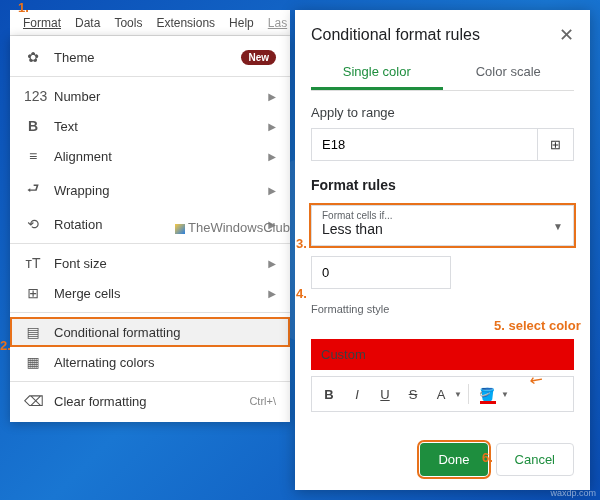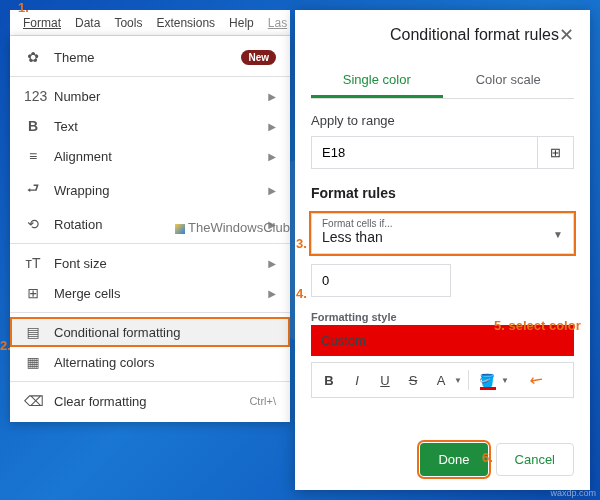--- a/index.html
+++ b/index.html
@@ -14,38 +14,38 @@
 .dropdown { position: absolute; top: 36px; left: 10px; width: 280px; background: #fff; box-shadow: 0 2px 10px rgba(0,0,0,0.25); font-size: 13px; color: #333; padding: 6px 0; }
 .ditem { display: flex; align-items: center; padding: 7px 14px; gap: 12px; position: relative; }
 .ditem .ico { width: 18px; text-align: center; color: #555; font-size: 14px; }
 .ditem .arrow { margin-left: auto; color: #888; font-size: 10px; }
 .ditem .badge { margin-left: auto; background: #7f1d1d; color: #fff; font-size: 10px; font-weight: bold; padding: 2px 7px; border-radius: 9px; }
 .ditem .short { margin-left: auto; color: #888; font-size: 11px; }
 .divider { height: 1px; background: #e0e0e0; margin: 4px 0; }
 .highlight { outline: 2px solid #e8711a; outline-offset: -2px; }
 
 .panel { position: absolute; top: 10px; right: 10px; width: 295px; height: 480px; background: #fff; box-shadow: 0 2px 14px rgba(0,0,0,0.3); padding: 14px 16px; font-size: 13px; color: #333; display: flex; flex-direction: column; }
-.panel-head { display: flex; justify-content: flex-end; align-items: center; margin-bottom: 18px; }
+.panel-head { display: flex; justify-content: space-between; align-items: center; margin-bottom: 10px; }
 .panel-head h3 { font-size: 16px; font-weight: 500; color: #202124; }
 .close { font-size: 18px; color: #666; cursor: pointer; }
 .tabs { display: flex; border-bottom: 1px solid #ddd; margin-bottom: 14px; }
 .tab { flex: 1; text-align: center; padding: 8px 0; color: #5f6368; cursor: pointer; font-size: 13px; }
 .tab.on { color: #1e8e3e; border-bottom: 3px solid #1e8e3e; font-weight: 500; }
 .label { font-size: 13px; color: #3c4043; margin-bottom: 8px; }
 .range-row { display: flex; margin-bottom: 16px; }
 .range-input { flex: 1; border: 1px solid #dadce0; padding: 8px 10px; font-size: 13px; }
 .range-btn { width: 36px; border: 1px solid #dadce0; border-left: none; display: flex; align-items: center; justify-content: center; cursor: pointer; }
 .rules-head { font-size: 14px; font-weight: 700; color: #202124; margin-bottom: 12px; }
 .select-box { border: 1px solid #dadce0; padding: 4px 10px 8px; margin-bottom: 10px; position: relative; cursor: pointer; }
 .select-box.hl { outline: 2px solid #e8711a; }
 .select-box .tiny { font-size: 10px; color: #5f6368; }
 .select-box .val { font-size: 14px; color: #202124; }
 .select-box .car { position: absolute; right: 10px; top: 50%; transform: translateY(-50%); font-size: 10px; color: #666; }
 .numin { width: 140px; border: 1px solid #dadce0; padding: 8px 10px; font-size: 13px; margin-bottom: 14px; }
-.flabel { font-size: 11px; color: #5f6368; margin-bottom: 2px; font-weight: bold; }
+.flabel { font-size: 11px; color: #5f6368; margin-bottom: 24px; }
 .swatch { background: #e60000; color: #3c4043; padding: 8px 10px; font-size: 13px; margin-bottom: 6px; }
 .toolbar { display: flex; align-items: center; border: 1px solid #dadce0; padding: 4px; gap: 2px; margin-bottom: 16px; font-size: 13px; }
 .tbtn { width: 26px; height: 26px; display: flex; align-items: center; justify-content: center; cursor: pointer; color: #444; position: relative; }
 .tbtn.fill::after { content: ''; position: absolute; bottom: 3px; left: 5px; right: 5px; height: 3px; background: #e60000; }
 .caret { font-size: 8px; color: #666; margin-left: -2px; }
 .actions { display: flex; justify-content: flex-end; gap: 8px; margin-top: auto; }
 .btn { padding: 8px 18px; border-radius: 4px; font-size: 13px; cursor: pointer; border: none; }
 .btn.cancel { background: #fff; color: #1e8e3e; border: 1px solid #dadce0; }
 .btn.done { background: #1e8e3e; color: #fff; outline: 2px solid #e8711a; outline-offset: 1px; }
 

